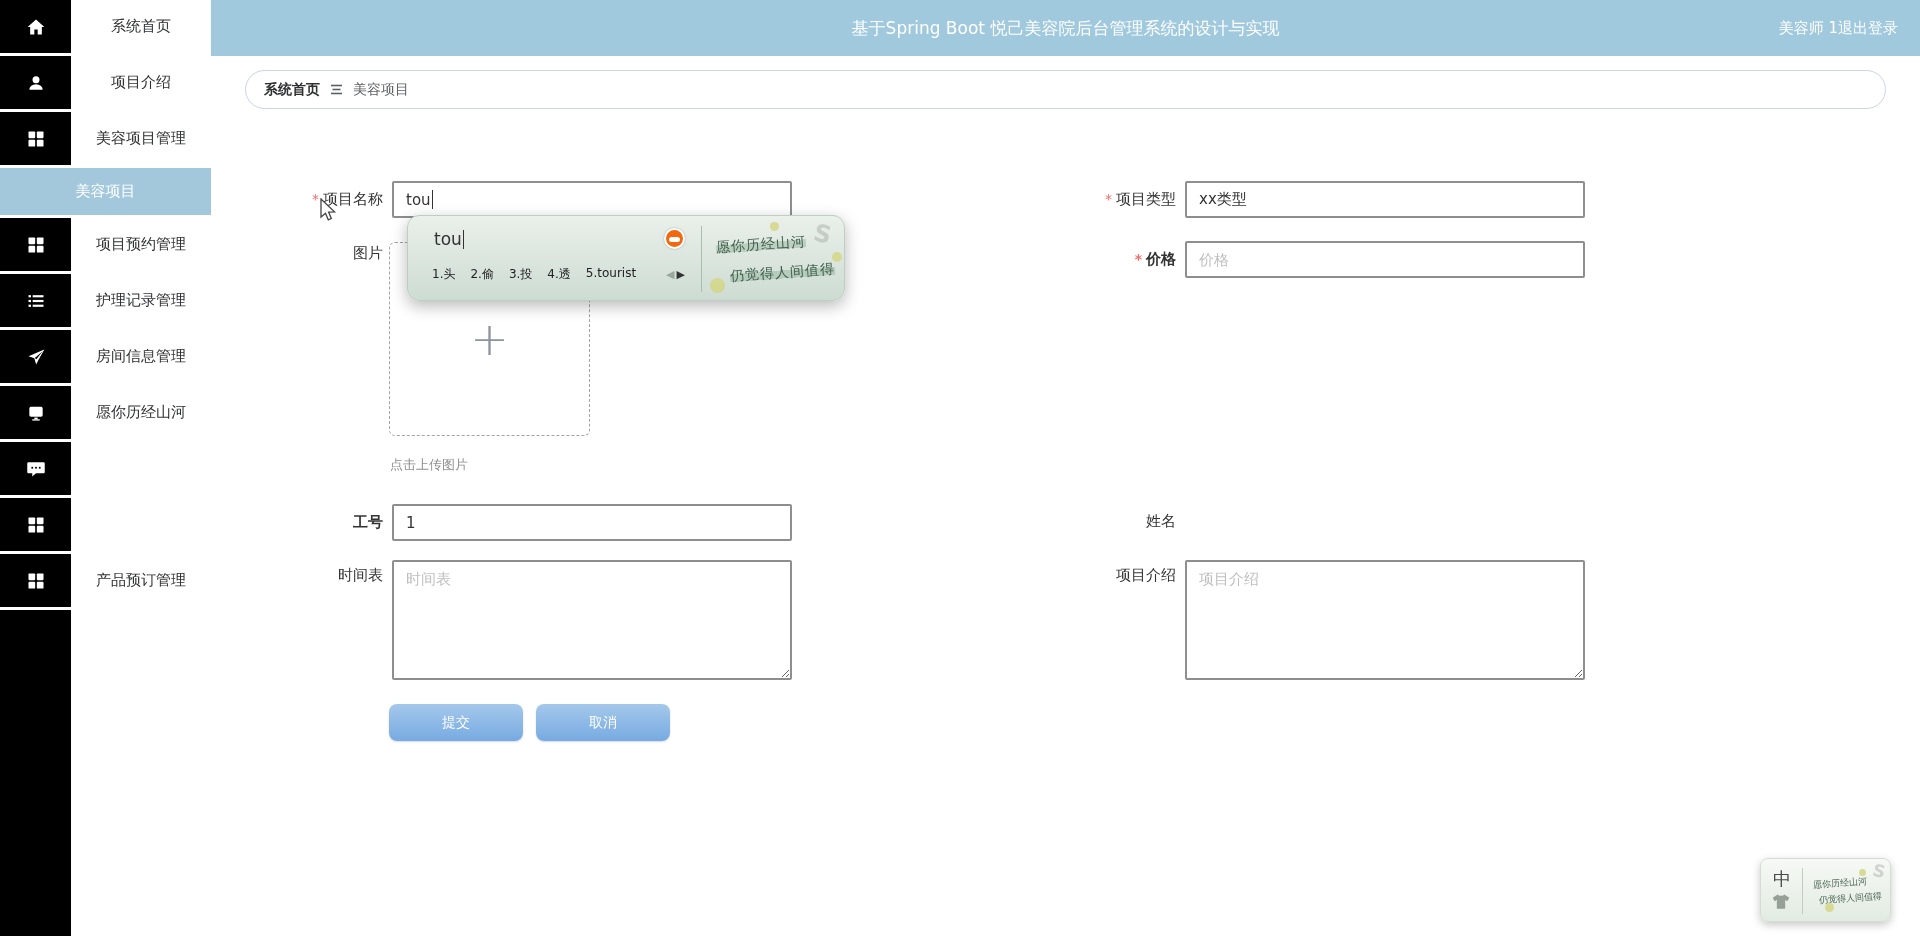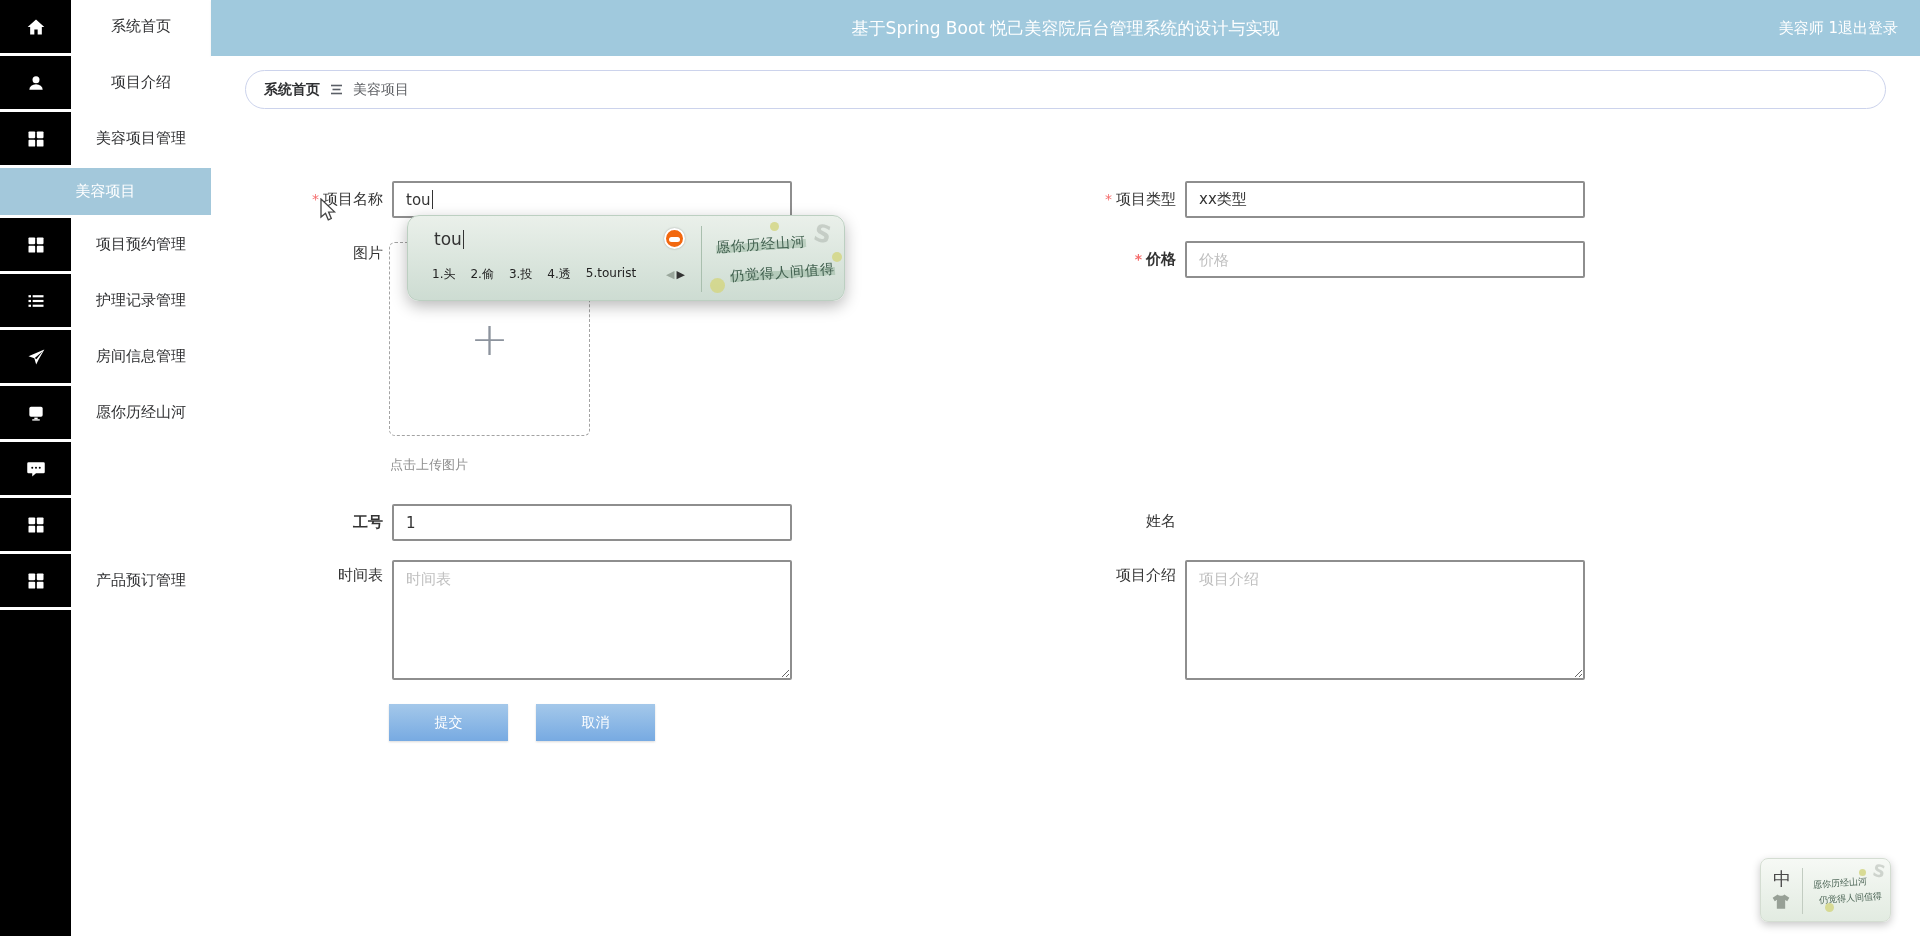--- a/index.html
+++ b/index.html
@@ -51,21 +51,21 @@
   .fake-input { display:flex; align-items:center; }
   .caret { display:inline-block; width:1px; height:19px; background:#333; margin-left:1px; }
   .f-ta { position:absolute; width:400px; height:120px; border:2px solid #8e8e8e;
     background:#fff; font-size:15px; color:#333; padding:8px 12px;
     font-family:"DejaVu Sans","Liberation Sans",sans-serif; resize:both; border-radius:2px; }
   .upload-box { position:absolute; left:178px; top:186px; width:201px; height:194px;
     border:1px dashed #a3a3a3; border-radius:6px; display:flex;
     align-items:center; justify-content:center; cursor:pointer; background:#fff; }
   .plus { font-size:46px; font-weight:200; color:#8c939d; line-height:1; }
   .upload-hint { position:absolute; left:179px; top:400px; font-size:13px; color:#8f8f8f; }
-  .btn { position:absolute; width:119px; height:37px; border:none; border-radius:0;
+  .btn { position:absolute; width:134px; height:37px; border:none; border-radius:8px;
     background:linear-gradient(180deg,#a4c8ea 0%,#77aae2 100%);
     color:#fff; font-size:14px; cursor:pointer;
     font-family:"DejaVu Sans","Liberation Sans",sans-serif;
     box-shadow:0 1px 2px rgba(0,0,0,.15); }
 
   
   .ime-pop { position:absolute; left:196px; top:159px; width:438px; height:86px;
     border-radius:12px; background:linear-gradient(180deg,#eaf0ea 0%,#cddcd2 100%);
     box-shadow:0 5px 16px rgba(0,0,0,.28); border:1px solid #bccfc1; }
   .ime-comp { position:absolute; left:26px; top:13px; font-size:17px; color:#333;

